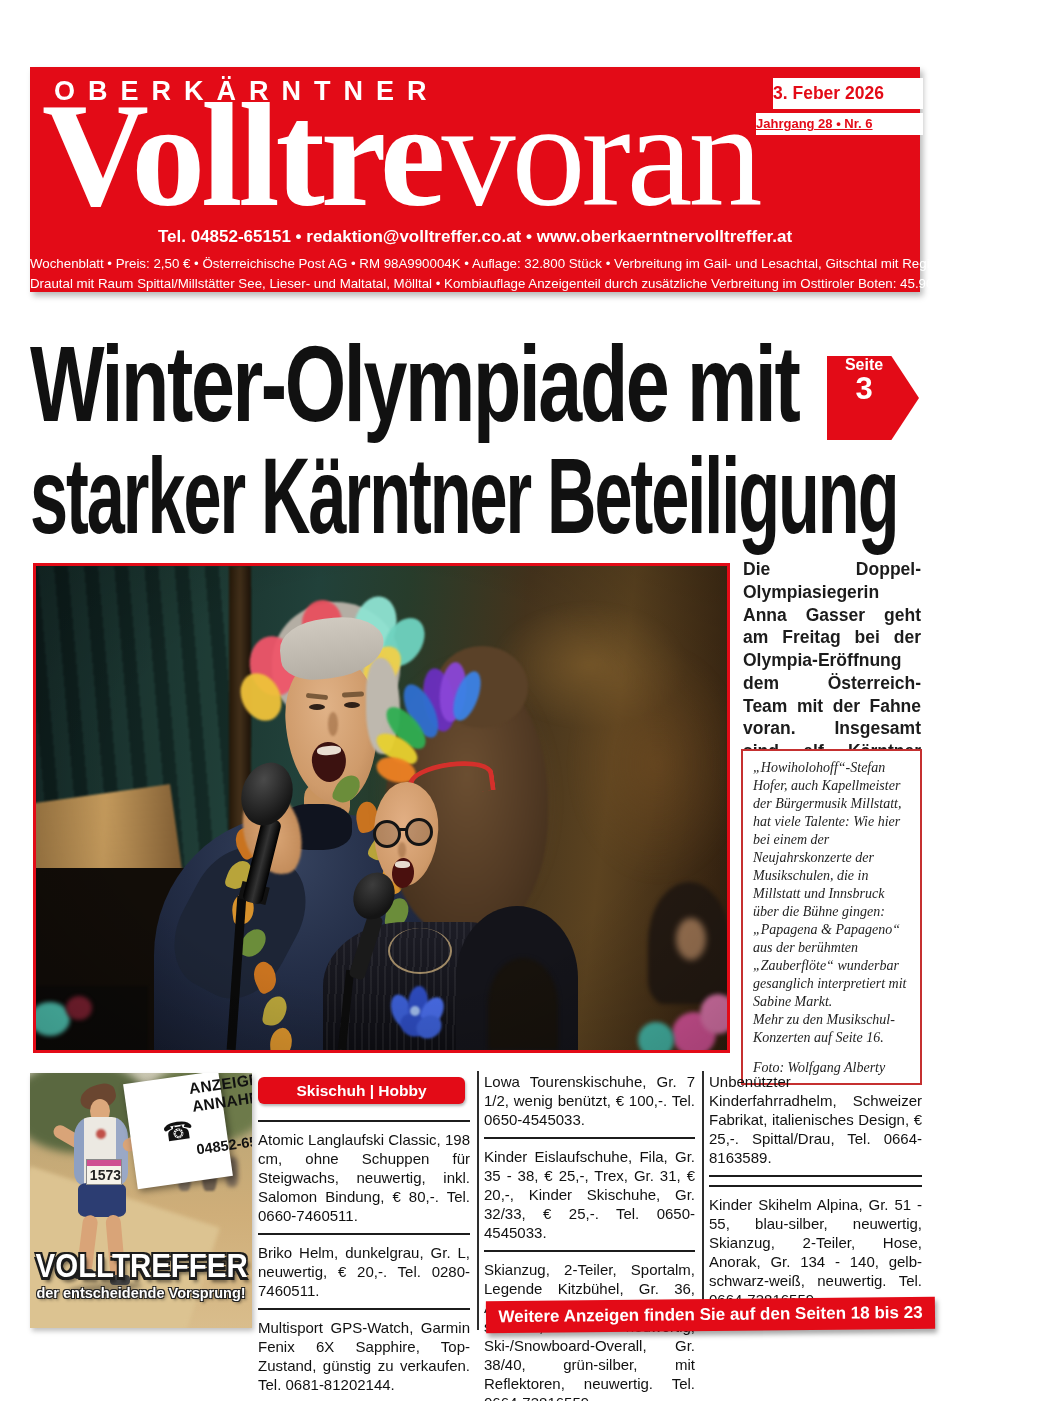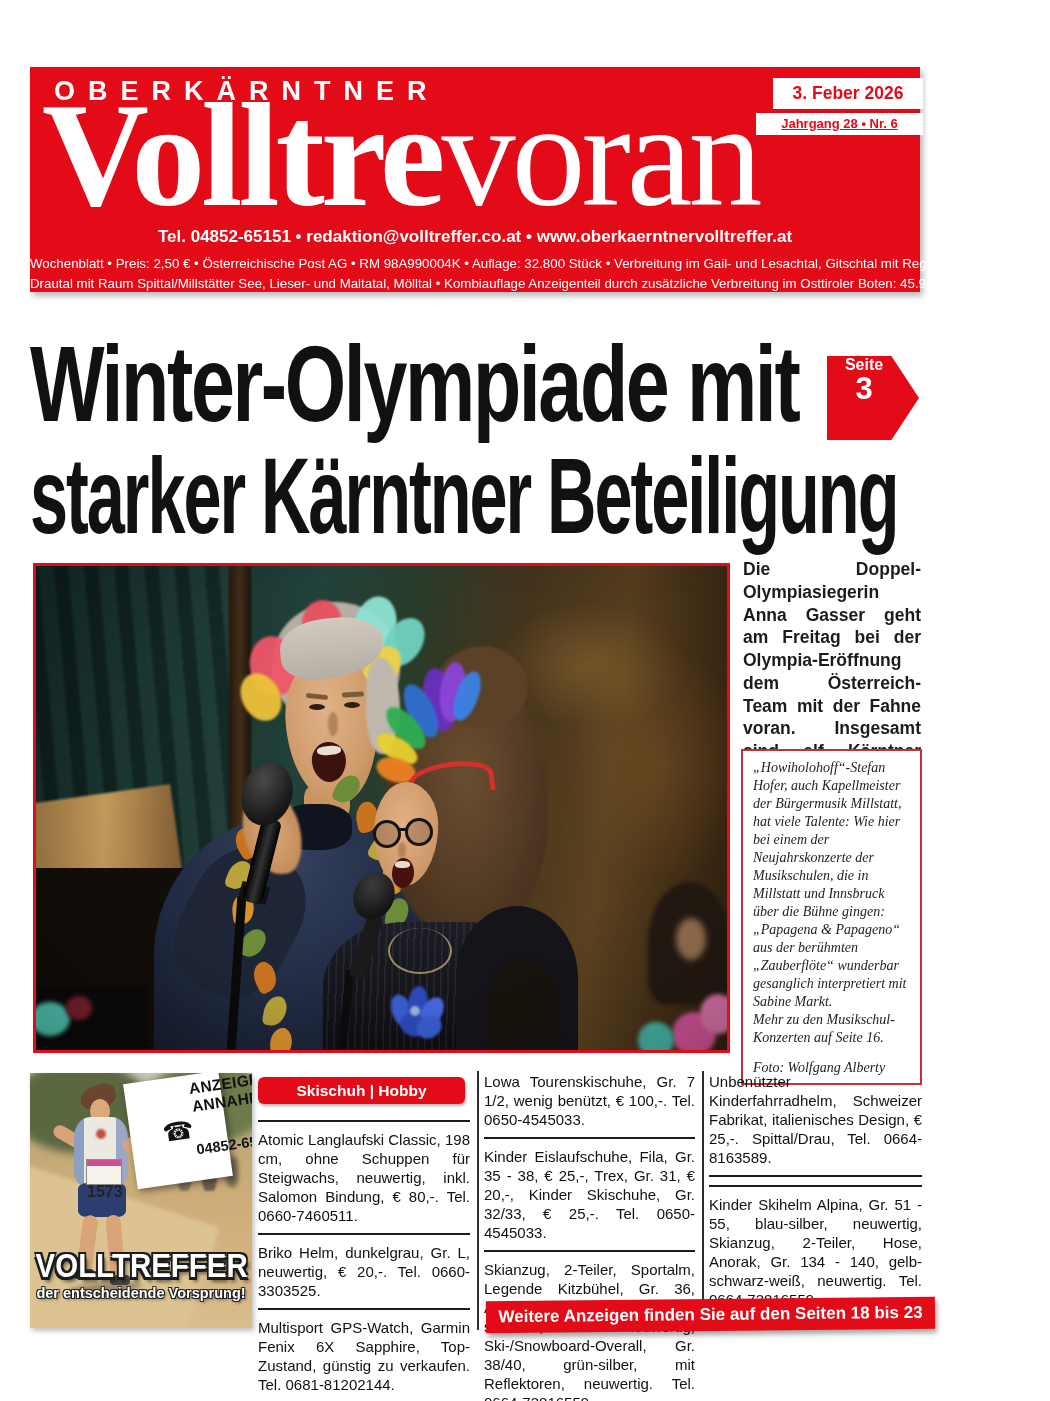--- a/index.html
+++ b/index.html
@@ -8,21 +8,21 @@
   .abs{position:absolute;}
 
   
   .masthead{left:30px;top:67px;width:890px;height:225px;background:#e30b17;
             box-shadow:3px 4px 6px rgba(0,0,0,.28);}
   .kicker{left:24px;top:9px;font-size:27px;font-weight:800;color:#fff;letter-spacing:13px;white-space:nowrap;}
   .logo{left:12px;top:14px;font-family:"Liberation Serif",serif;color:#fff;font-size:148px;
         line-height:1;white-space:nowrap;letter-spacing:-4px;}
   .logo .lg-bold{font-weight:700;}
   .logo .lg-light{font-weight:400;}
-  .datebox{right:-3px;background:#fff;color:#e30b17;font-weight:800;text-align:center;}
+  .datebox{right:-3px;background:#fff;color:#e30b17;font-weight:800;text-align:left;}
   .datebox.d1{top:11px;width:150px;height:31px;font-size:17.5px;line-height:31px;}
   .datebox.d2{top:46px;width:167px;height:22px;font-size:13px;line-height:22px;text-decoration:underline;}
   .contact{left:0;right:0;top:160px;text-align:center;color:#fff;font-weight:700;font-size:17px;}
   .imprint{left:0;right:0;text-align:center;color:#fff;font-weight:400;font-size:13.3px;white-space:nowrap;}
   .imp1{top:189px;} .imp2{top:209px;}
 
   
   .hline{left:30px;white-space:nowrap;color:#111;}
   .hline span{display:inline-block;font-size:100px;font-weight:700;letter-spacing:-3px;
               line-height:.92;transform-origin:0 0;}
@@ -59,21 +59,21 @@
   .promo-card .tel-ic{position:static;display:block;font-size:25px;line-height:26px;}
   .promo-card .c3{position:static;display:block;font-size:14.5px;font-weight:800;}
   .promo-brand{left:0;right:0;top:176px;text-align:center;}
   .pb1{position:static;display:inline-block;font-size:31px;font-weight:800;color:#fff;
        transform:scale(.95,1.05);letter-spacing:0;
        text-shadow:-2px -2px 0 #1c1c1c,2px -2px 0 #1c1c1c,-2px 2px 0 #1c1c1c,2px 2px 0 #1c1c1c,3px 4px 4px rgba(0,0,0,.55);}
   .pb2{position:static;display:block;font-size:14.5px;font-weight:800;color:#fff;margin-top:0;
        text-shadow:-1px -1px 0 #222,1px -1px 0 #222,-1px 1px 0 #222,1px 1px 0 #222,2px 2px 3px rgba(0,0,0,.5);}
   .bib{left:56px;top:86px;width:34px;height:24px;background:#f6f3ea;border:1px solid #8a8a8a;}
   .bib .band{left:0;top:0;right:0;height:6px;background:#cf4f92;}
-  .bib .num{left:0;right:0;top:23px;text-align:left;font-size:16px;font-weight:700;color:#222;}
+  .bib .num{left:0;right:0;top:7px;text-align:right;font-size:14px;font-weight:700;color:#222;}
 
   
   .vrule{width:2px;background:#2e2e2e;top:1071px;height:259px;}
   .vr1{left:477px;} .vr2{left:702px;}
   .pill{left:258px;top:1077px;width:207px;height:27px;background:#e30b17;border-radius:6px;
         color:#fff;font-weight:800;font-size:15.5px;text-align:center;line-height:27px;
         box-shadow:1px 2px 3px rgba(0,0,0,.3);}
   .col{font-size:15px;line-height:19px;text-align:justify;color:#111;}
   .c1{left:258px;top:1112px;width:212px;}
   .c2{left:484px;top:1072px;width:211px;}
@@ -250,21 +250,21 @@
   </div>
 
   <div class="abs vrule vr1"></div>
   <div class="abs vrule vr2"></div>
   <div class="abs pill">Skischuh | Hobby</div>
 
   <div class="abs col c1">
     <hr class="sep">
     <p>Atomic Langlaufski Classic, 198 cm, ohne Schuppen für Steigwachs, neuwertig, inkl. Salomon Bindung, € 80,-. Tel. 0660-7460511.</p>
     <hr class="sep">
-    <p>Briko Helm, dunkelgrau, Gr. L, neuwertig, € 20,-. Tel. 0660-3303525.</p>
+    <p>Briko Helm, dunkelgrau, Gr. L, neuwertig, € 20,-. Tel. 0280-7460511.</p>
     <hr class="sep">
     <p>Multisport GPS-Watch, Garmin Fenix 6X Sapphire, Top-Zustand, günstig zu verkaufen. Tel. 0681-81202144.</p>
   </div>
 
   <div class="abs col c2">
     <p>Lowa Tourenskischuhe, Gr. 7 1/2, wenig benützt, € 100,-. Tel. 0650-4545033.</p>
     <hr class="sep">
     <p>Kinder Eislaufschuhe, Fila, Gr. 35 - 38, € 25,-, Trex, Gr. 31, € 20,-, Kinder Skischuhe, Gr. 32/33, € 25,-. Tel. 0650-4545033.</p>
     <hr class="sep">
     <p>Skianzug, 2-Teiler, Sportalm, Legende Kitzbühel, Gr. 36, Anorak gelb-schwarz, Hose schwarz, neuwertig, Ski-/Snowboard-Overall, Gr. 38/40, grün-silber, mit Reflektoren, neuwertig. Tel. 0664-73816559.</p>

